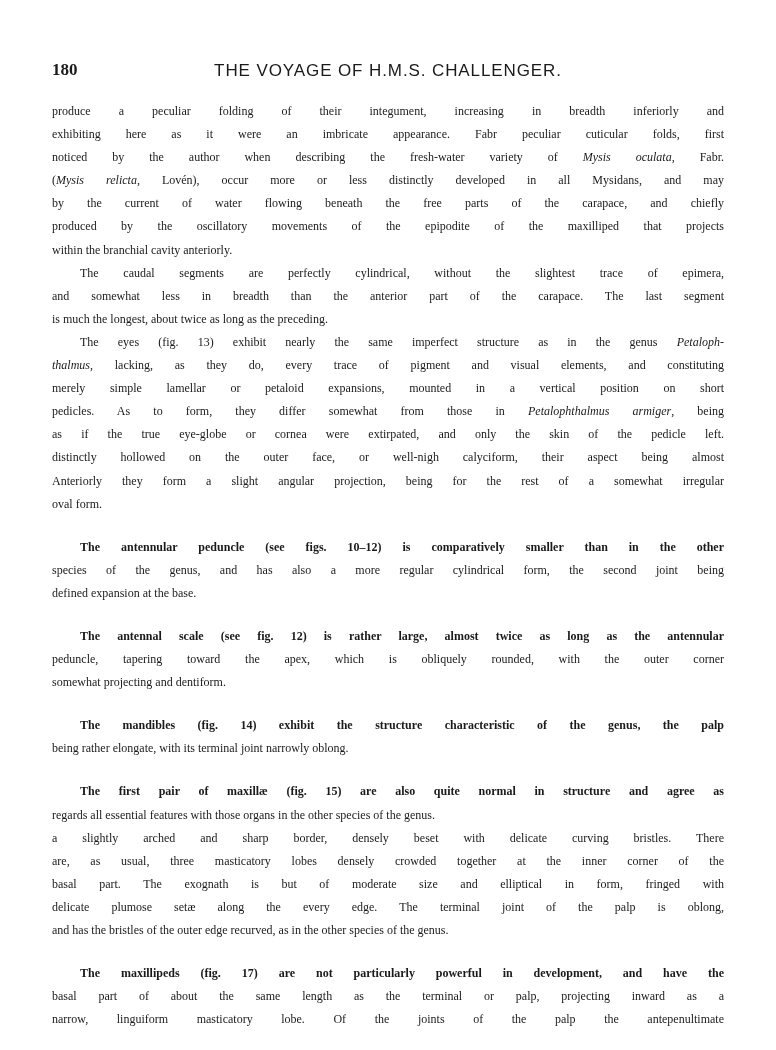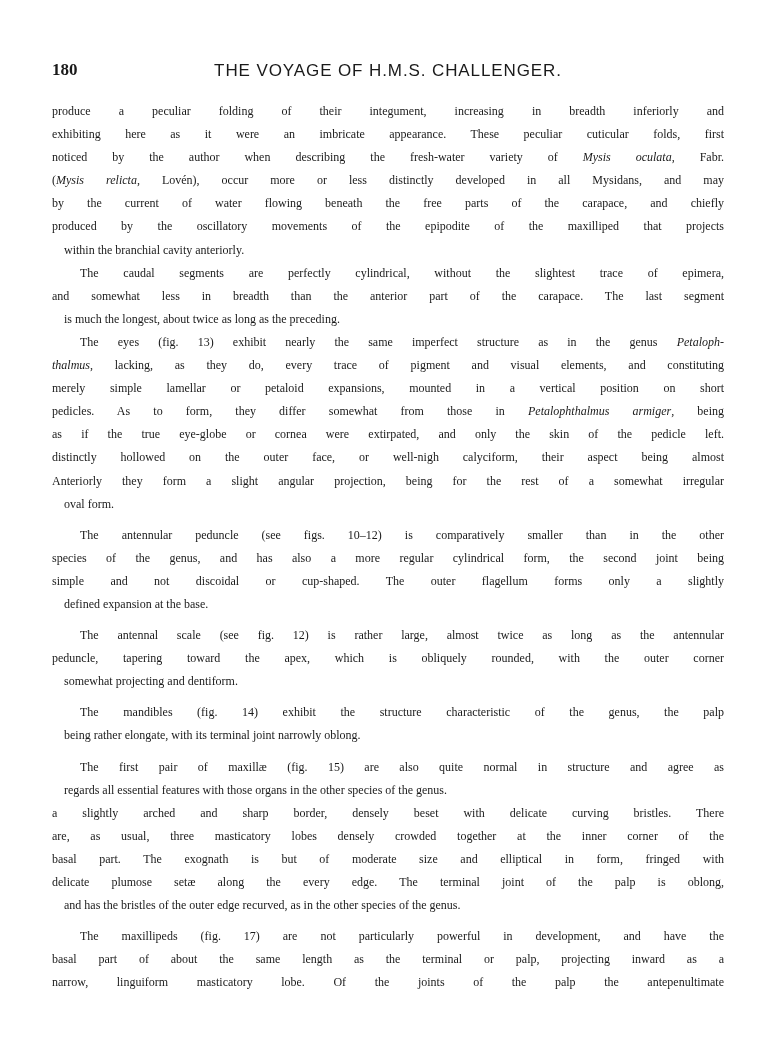--- a/index.html
+++ b/index.html
@@ -18,37 +18,37 @@
     position: absolute; left: 0; right: 0; top: 1px; text-align: center;
     font-family: Liberation Sans, sans-serif; font-size: 17px; letter-spacing: 0.9px;
   }
   .body-text { position: absolute; left: 52px; top: 88px; width: 672px; }
   .line {
     display: block; height: 23.1px; line-height: 23px;
     font-family: "Liberation Serif", serif; font-size: 12px;
     text-align: justify; text-align-last: justify; white-space: nowrap;
     overflow: visible;
   }
-  .line.last { text-align-last: left; margin-left: 12px; }
+  .line.last { text-align-last: left; }
   .line.indent { padding-left: 28px; }
-  .line.gap { margin-top: 8px; }
+  .line.gap { margin-top: 20px; font-weight: bold; }
   .i { font-style: italic; }
 </style>
 </head>
 <body>
 
 <div class="page">
   <div class="running-head">
     <span class="page-number">180</span>
     <span class="running-title">THE VOYAGE OF H.M.S. CHALLENGER.</span>
   </div>
   <div class="body-text" id="body-text">
       <div>
         <span class="line"><span>produce a peculiar folding of their integument, increasing in breadth inferiorly and</span></span>
-        <span class="line"><span>exhibiting here as it were an imbricate appearance.   These peculiar cuticular folds, first</span></span>
+        <span class="line"><span>exhibiting here as it were an imbricate appearance.   Fabr peculiar cuticular folds, first</span></span>
         <span class="line"><span>noticed by the author when describing the fresh-water variety of </span><span class="i">Mysis oculata</span><span>, Fabr.</span></span>
         <span class="line"><span>(</span><span class="i">Mysis relicta</span><span>, Lovén), occur more or less distinctly developed in all Mysidans, and may</span></span>
         <span class="line"><span>by the current of water flowing beneath the free parts of the carapace, and chiefly</span></span>
         <span class="line"><span>produced by the oscillatory movements of the epipodite of the maxilliped that projects</span></span>
         <span class="line last"><span>within the branchial cavity anteriorly.</span></span>
       </div>
       <div>
         <span class="line indent"><span>The caudal segments are perfectly cylindrical, without the slightest trace of epimera,</span></span>
         <span class="line"><span>and somewhat less in breadth than the anterior part of the carapace.   The last segment</span></span>
         <span class="line last"><span>is much the longest, about twice as long as the preceding.</span></span>
@@ -59,21 +59,20 @@
         <span class="line"><span>merely simple lamellar or petaloid expansions, mounted in a vertical position on short</span></span>
         <span class="line"><span>pedicles.   As to form, they differ somewhat from those in </span><span class="i">Petalophthalmus armiger</span><span>, being</span></span>
         <span class="line"><span>as if the true eye-globe or cornea were extirpated, and only the skin of the pedicle left.</span></span>
         <span class="line"><span>distinctly hollowed on the outer face, or well-nigh calyciform, their aspect being almost</span></span>
         <span class="line"><span>Anteriorly they form a slight angular projection, being for the rest of a somewhat irregular</span></span>
         <span class="line last"><span>oval form.</span></span>
       </div>
       <div>
         <span class="line indent gap"><span>The antennular peduncle (see figs. 10–12) is comparatively smaller than in the other</span></span>
         <span class="line"><span>species of the genus, and has also a more regular cylindrical form, the second joint being</span></span>
-        <span class="line"><span>simple and not discoidal or cup-shaped.   The outer flagellum forms only a slightly</span></span>
         <span class="line last"><span>defined expansion at the base.</span></span>
       </div>
       <div>
         <span class="line indent gap"><span>The antennal scale (see fig. 12) is rather large, almost twice as long as the antennular</span></span>
         <span class="line"><span>peduncle, tapering toward the apex, which is obliquely rounded, with the outer corner</span></span>
         <span class="line last"><span>somewhat projecting and dentiform.</span></span>
       </div>
       <div>
         <span class="line indent gap"><span>The mandibles (fig. 14) exhibit the structure characteristic of the genus, the palp</span></span>
         <span class="line last"><span>being rather elongate, with its terminal joint narrowly oblong.</span></span>

